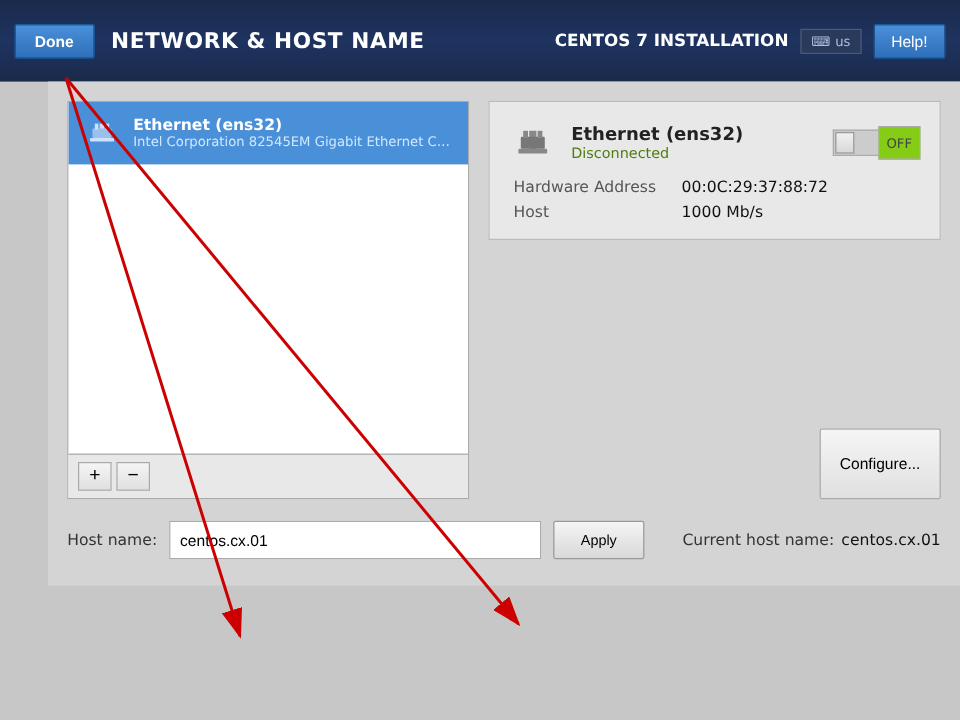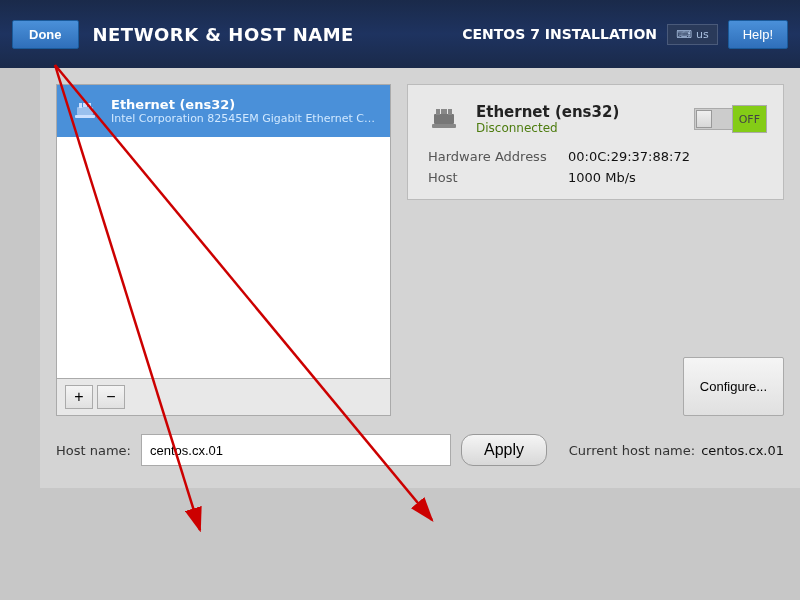--- a/index.html
+++ b/index.html
@@ -292,23 +292,23 @@
       border: 1px solid #aaaaaa;
       background: white;
       padding: 4px 8px;
       font-size: 13px;
       outline: none;
     }
     .apply-btn {
       background: linear-gradient(180deg, #f5f5f5 0%, #d8d8d8 100%);
       border: 1px solid #999999;
       padding: 6px 22px;
-      font-size: 16px;
-      cursor: pointer;
-      border-radius: 12px;
+      font-size: 12px;
+      cursor: pointer;
+      border-radius: 2px;
       height: 32px;
     }
     .current-hostname-area {
       margin-left: auto;
       display: flex;
       gap: 6px;
       align-items: flex-start;
       font-size: 13px;
       color: #333;
       white-space: nowrap;

